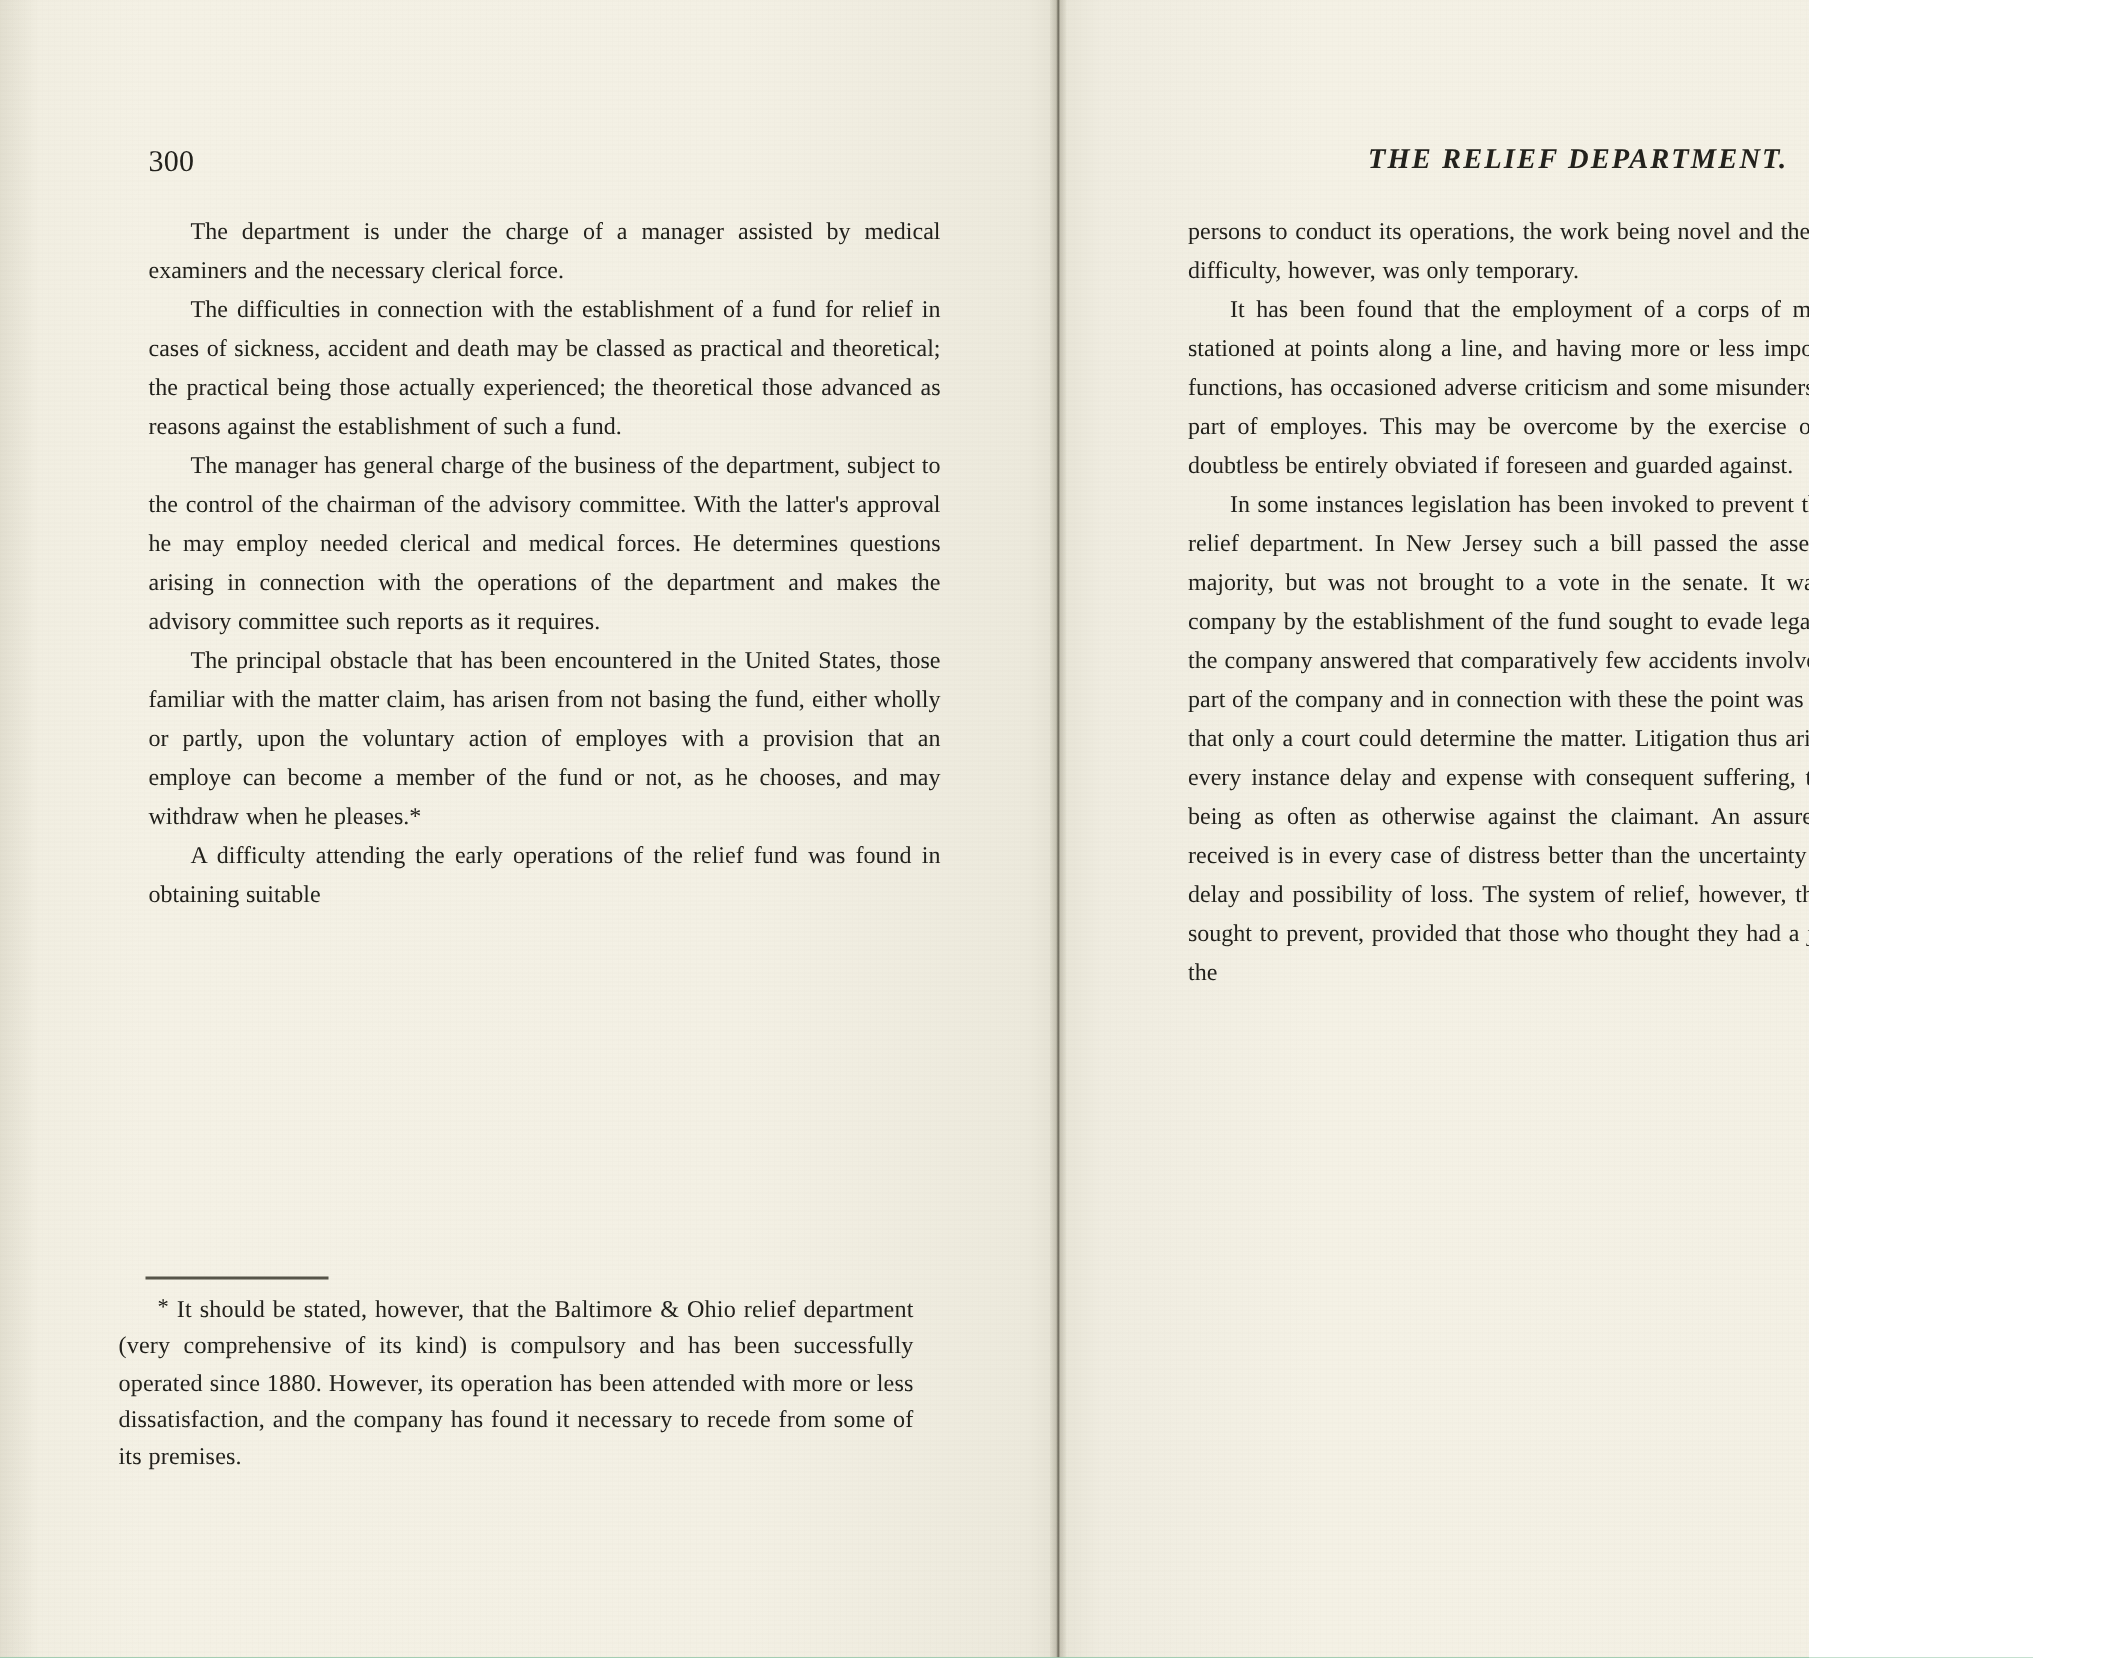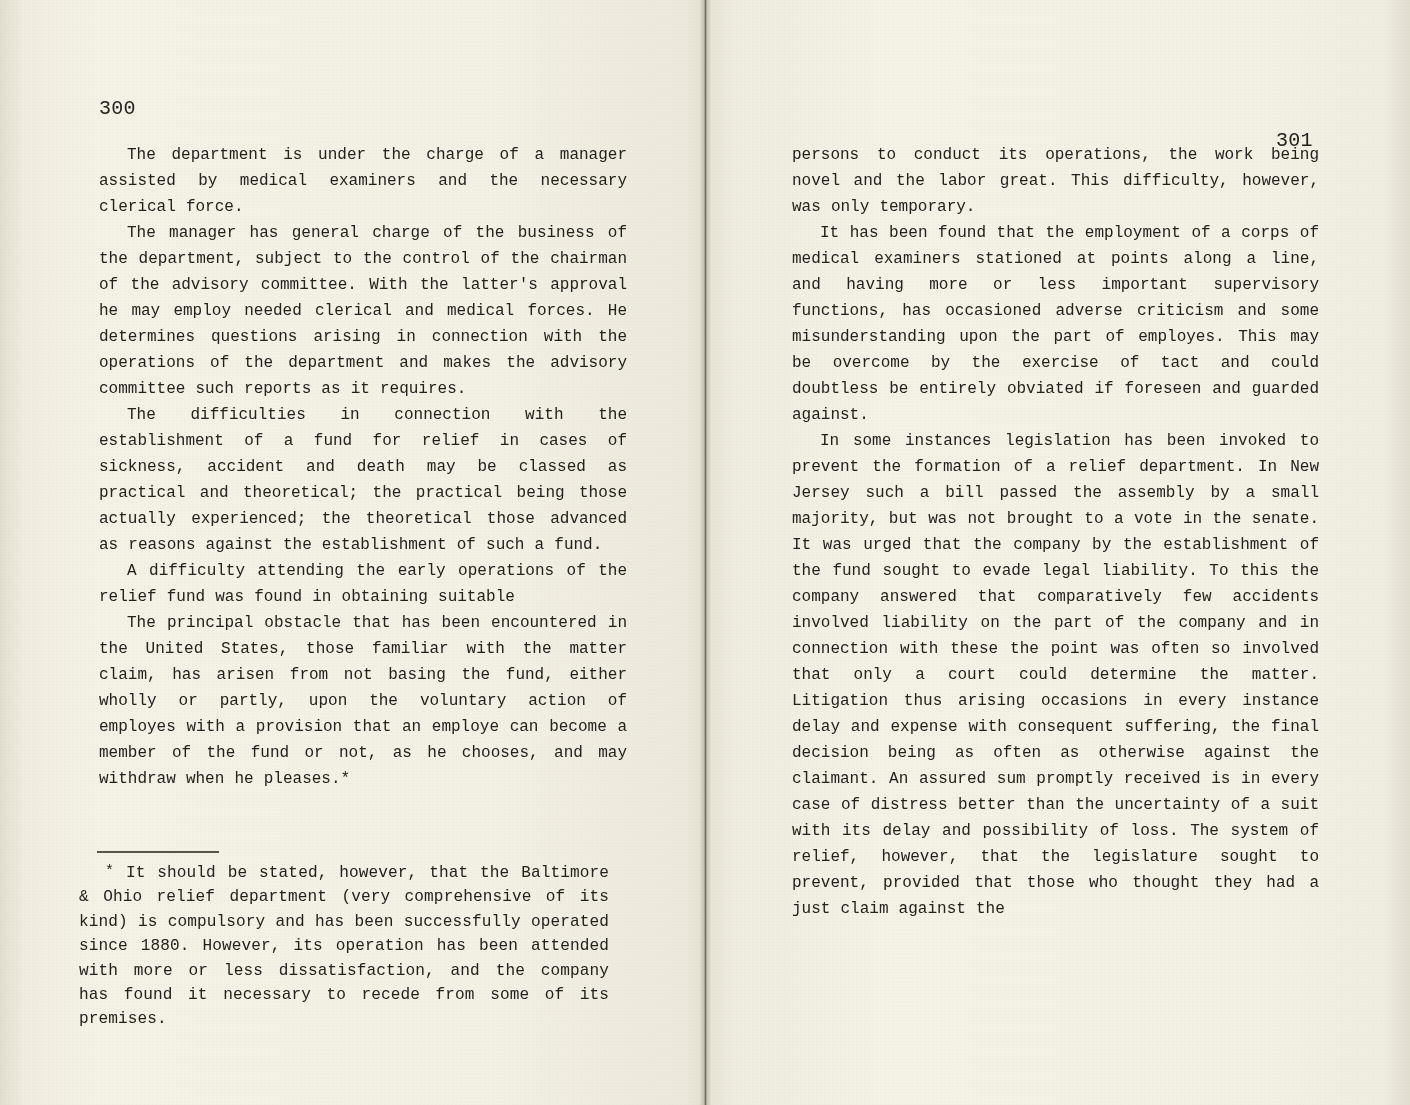--- a/index.html
+++ b/index.html
@@ -2,25 +2,25 @@
 <html><head>
 <meta charset="utf-8">
 <style>
   html, body {
     margin: 0;
     padding: 0;
     background: #ffffff;
   }
   #spread {
     position: relative;
-    width: 1410px;
+    width: 1206px;
     height: 1105px;
     overflow: hidden;
     background: #15803d;
-    font-family: Liberation Mono, monospace;
+    font-family: Liberation Serif, serif;
     color: #22211c;
   }
   
   #paper-left {
     position: absolute;
     left: 0; top: 0; width: 706px; height: 1105px;
     background:
       linear-gradient(to right, #f0ede0 0%, #f4f1e5 14%, #f3f0e4 70%, #ece9dc 97%, #e3e0d2 100%);
   }
   #paper-right {
@@ -130,37 +130,40 @@
   <div id="paper-right"></div>
   <div id="gutter"></div>
 
   <div class="page page-left">
 
     <div class="folio" style="left:99px;">300</div>
 
 
     <div class="textblock" style="left:99px; top:142px; width:528px;">
       <p>The department is under the charge of a manager assisted by medical examiners and the necessary clerical force.</p>
+      <p>The difficulties in connection with the establishment of a fund for relief in cases of sickness, accident and death may be classed as practical and theoretical; the practical being those actually experienced; the theoretical those advanced as reasons against the establishment of such a fund.</p>
       <p>The manager has general charge of the business of the department, subject to the control of the chairman of the advisory committee. With the latter's approval he may employ needed clerical and medical forces. He determines questions arising in connection with the operations of the department and makes the advisory committee such reports as it requires.</p>
-      <p>The difficulties in connection with the establishment of a fund for relief in cases of sickness, accident and death may be classed as practical and theoretical; the practical being those actually experienced; the theoretical those advanced as reasons against the establishment of such a fund.</p>
+      <p>The principal obstacle that has been encountered in the United States, those familiar with the matter claim, has arisen from not basing the fund, either wholly or partly, upon the voluntary action of employes with a provision that an employe can become a member of the fund or not, as he chooses, and may withdraw when he pleases.*</p>
       <p>A difficulty attending the early operations of the relief fund was found in obtaining suitable</p>
-      <p>The principal obstacle that has been encountered in the United States, those familiar with the matter claim, has arisen from not basing the fund, either wholly or partly, upon the voluntary action of employes with a provision that an employe can become a member of the fund or not, as he chooses, and may withdraw when he pleases.*</p>
     </div>
 
     <div class="footnote-rule" style="left:97px; top:851px; width:122px;"></div>
 
     <div class="footnote" style="left:79px; top:860px; width:530px;">
       <p><span class="fn-mark">*</span> <span>It should be stated, however, that the Baltimore &amp; Ohio relief department (very comprehensive of its kind) is compulsory and has been successfully operated since 1880. However, its operation has been attended with more or less dissatisfaction, and the company has found it necessary to recede from some of its premises.</span></p>
     </div>
 
     <div class="edge-shadow-left"></div>
   </div>
 
   <div class="page page-right">
 
+    <div class="running-head" style="left:206px;">
+      <span class="head-title">THE RELIEF DEPARTMENT.</span>
+    </div>
 
     <div class="folio" style="left:570px;margin-top:32px;">301</div>
 
     <div class="textblock" style="left:86px; top:142px; width:527px;">
       <p class="noindent">persons to conduct its operations, the work being novel and the labor great. This difficulty, however, was only temporary.</p>
       <p>It has been found that the employment of a corps of medical examiners stationed at points along a line, and having more or less important supervisory functions, has occasioned adverse criticism and some misunderstanding upon the part of employes. This may be overcome by the exercise of tact and could doubtless be entirely obviated if foreseen and guarded against.</p>
       <p>In some instances legislation has been invoked to prevent the formation of a relief department. In New Jersey such a bill passed the assembly by a small majority, but was not brought to a vote in the senate. It was urged that the company by the establishment of the fund sought to evade legal liability. To this the company answered that comparatively few accidents involved liability on the part of the company and in connection with these the point was often so involved that only a court could determine the matter. Litigation thus arising occasions in every instance delay and expense with consequent suffering, the final decision being as often as otherwise against the claimant. An assured sum promptly received is in every case of distress better than the uncertainty of a suit with its delay and possibility of loss. The system of relief, however, that the legislature sought to prevent, provided that those who thought they had a just claim against the</p>
     </div>
 
     <div class="edge-shadow-right"></div>

